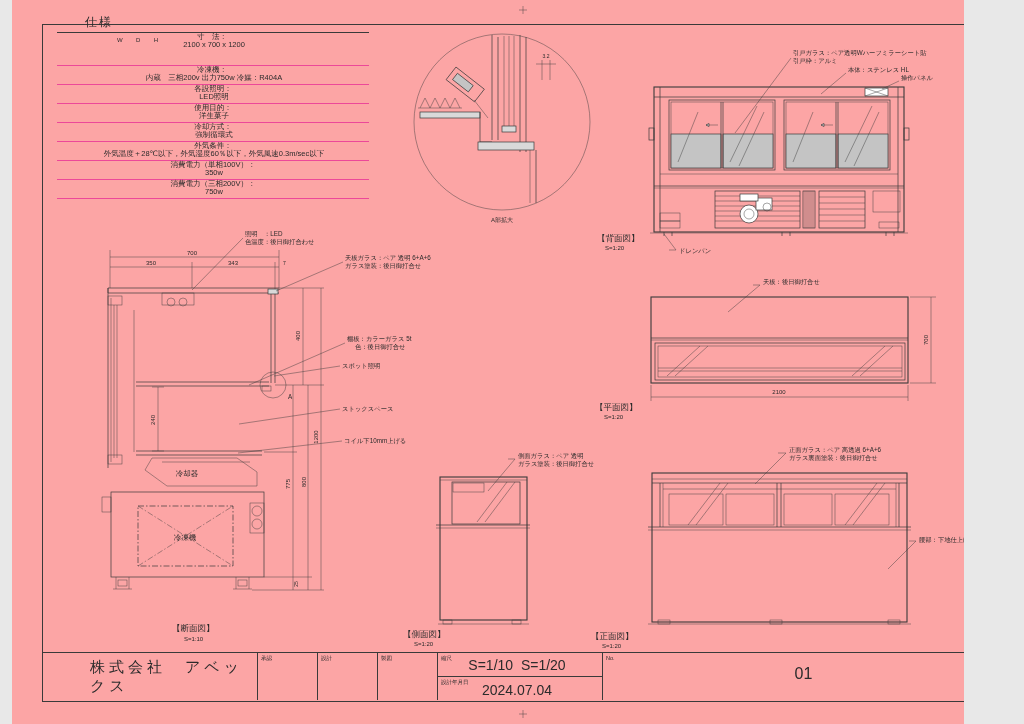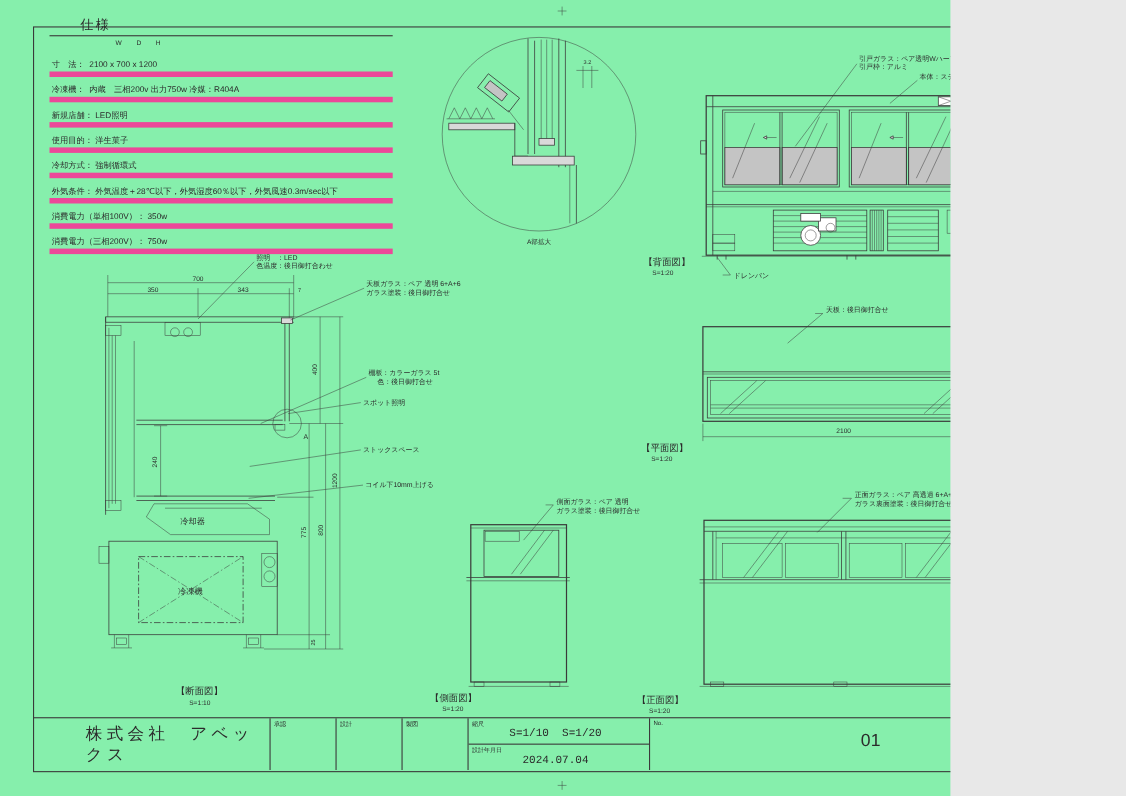--- a/index.html
+++ b/index.html
@@ -1,71 +1,71 @@
 <!DOCTYPE html>
 <html><head>
 <meta charset="utf-8">
 <style>
   html,body{margin:0;padding:0;background:#e8e8e8;}
-  .page{position:relative;width:864px;height:724px;background:#86efac;overflow:hidden;
-        font-family:"Liberation Sans","DejaVu Sans",sans-serif;color:#2b2b2b;}
+  .page{position:relative;width:952px;height:724px;background:#fca5a5;overflow:hidden;
+        font-family:"Liberation Sans","DejaVu Sans",sans-serif;color:#2b2b2b;margin-left:12px;}
   .sheet-border{position:absolute;left:30px;top:24px;width:962px;height:676px;border:1.3px solid #3a3a3a;}
   svg{position:absolute;left:0;top:0;}
   svg line,svg rect,svg circle,svg path,svg polygon{stroke:#3a3a3a;fill:none;stroke-width:0.7;}
   svg .thick{stroke-width:1.1;}
   svg .thin{stroke-width:0.45;}
   svg .fillgray{fill:#c4c4c4;stroke:#3a3a3a;}
   svg .filllight{fill:#d9d9d9;stroke:#3a3a3a;}
   svg .fillwhite{fill:#ffffff;stroke:#3a3a3a;}
   svg .dashdot{stroke-dasharray:6 2 1.5 2;}
   svg text{fill:#2b2b2b;stroke:none;font-family:"Liberation Sans","DejaVu Sans",sans-serif;}
   svg .t{font-size:6.3px;}
   svg .dim{font-size:6px;}
   svg .dims{font-size:5px;}
   svg .lab{font-size:8.5px;}
   svg .labs{font-size:6px;}
   svg .inlab{font-size:7.5px;}
   
   .spec{position:absolute;left:45px;top:12px;width:312px;font-size:7.5px;line-height:1;}
   .spec-title{font-size:12px;letter-spacing:2px;padding:4px 0 4px 28px;border-bottom:1.2px solid #3a3a3a;}
-  .spec-row{position:relative;display:flex;align-items:flex-end;height:15px;border-bottom:5px solid #ec4899;padding:0 0 3px 2px;white-space:pre;}
+  .spec-row{position:relative;display:flex;align-items:center;height:15px;border-bottom:1px solid #ec4899;padding:0 0 3px 2px;white-space:pre;flex-direction:column;}
   .spec-row.first{height:29px;}
   .spec-row .lbl{display:inline-block;}
   .wdh{position:absolute;left:60px;top:4px;font-size:6px;white-space:pre;}
   
   .tblock{position:absolute;left:30px;top:652px;width:962px;height:48px;border-top:1.2px solid #3a3a3a;display:flex;box-sizing:border-box;}
   .tb-cell{position:relative;border-left:1px solid #3a3a3a;box-sizing:border-box;height:100%;}
   .tb-cell:first-child{border-left:none;}
   .tb-company{width:215px;display:flex;align-items:center;justify-content:center;font-size:15px;letter-spacing:4px;padding-left:48px;}
   .tb-sign{width:60px;}
   .tb-head{position:absolute;left:3px;top:2px;font-size:5.5px;}
   .tb-scale{width:165px;}
   .tb-names{width:325px;}
   .tb-no{flex:1;}
   .tb-half{position:relative;height:24px;box-sizing:border-box;}
   .tb-half.top{border-bottom:1px solid #3a3a3a;}
-  .tb-val{position:absolute;left:0;right:6px;bottom:3px;text-align:center;font-size:10px;white-space:pre;font-family:Liberation Mono, monospace;}
+  .tb-val{position:absolute;left:0;right:6px;bottom:3px;text-align:center;font-size:14px;white-space:pre;}
   .tb-val.left{text-align:left;left:14px;}
   .tb-val.space{letter-spacing:4px;}
   .tb-no-val{position:absolute;left:0;right:0;top:12px;text-align:center;font-size:16px;}
 </style>
 </head>
 <body>
 
 <div class="page">
   <div class="sheet-border"></div>
 
   <div class="spec">
     <div class="spec-title">仕様</div>
     <div class="spec-row first">
       <span class="wdh">W        D        H</span>
       <span class="lbl">寸　法：  </span><span class="val">2100 x 700 x 1200</span>
     </div>
     <div class="spec-row"><span class="lbl">冷凍機：  </span><span class="val">内蔵　三相200v 出力750w 冷媒：R404A</span></div>
-    <div class="spec-row"><span class="lbl">新規店舗： </span><span class="val">LED照明</span></div>
+    <div class="spec-row"><span class="lbl">各設照明： </span><span class="val">LED照明</span></div>
     <div class="spec-row"><span class="lbl">使用目的： </span><span class="val">洋生菓子</span></div>
     <div class="spec-row"><span class="lbl">冷却方式： </span><span class="val">強制循環式</span></div>
     <div class="spec-row"><span class="lbl">外気条件： </span><span class="val">外気温度＋28℃以下，外気湿度60％以下，外気風速0.3m/sec以下</span></div>
     <div class="spec-row"><span class="lbl">消費電力（単相100V）： </span><span class="val">350w</span></div>
     <div class="spec-row"><span class="lbl">消費電力（三相200V）： </span><span class="val">750w</span></div>
   </div>
 
   <svg width="1024" height="724" viewBox="0 0 1024 724">
 
     <g>

